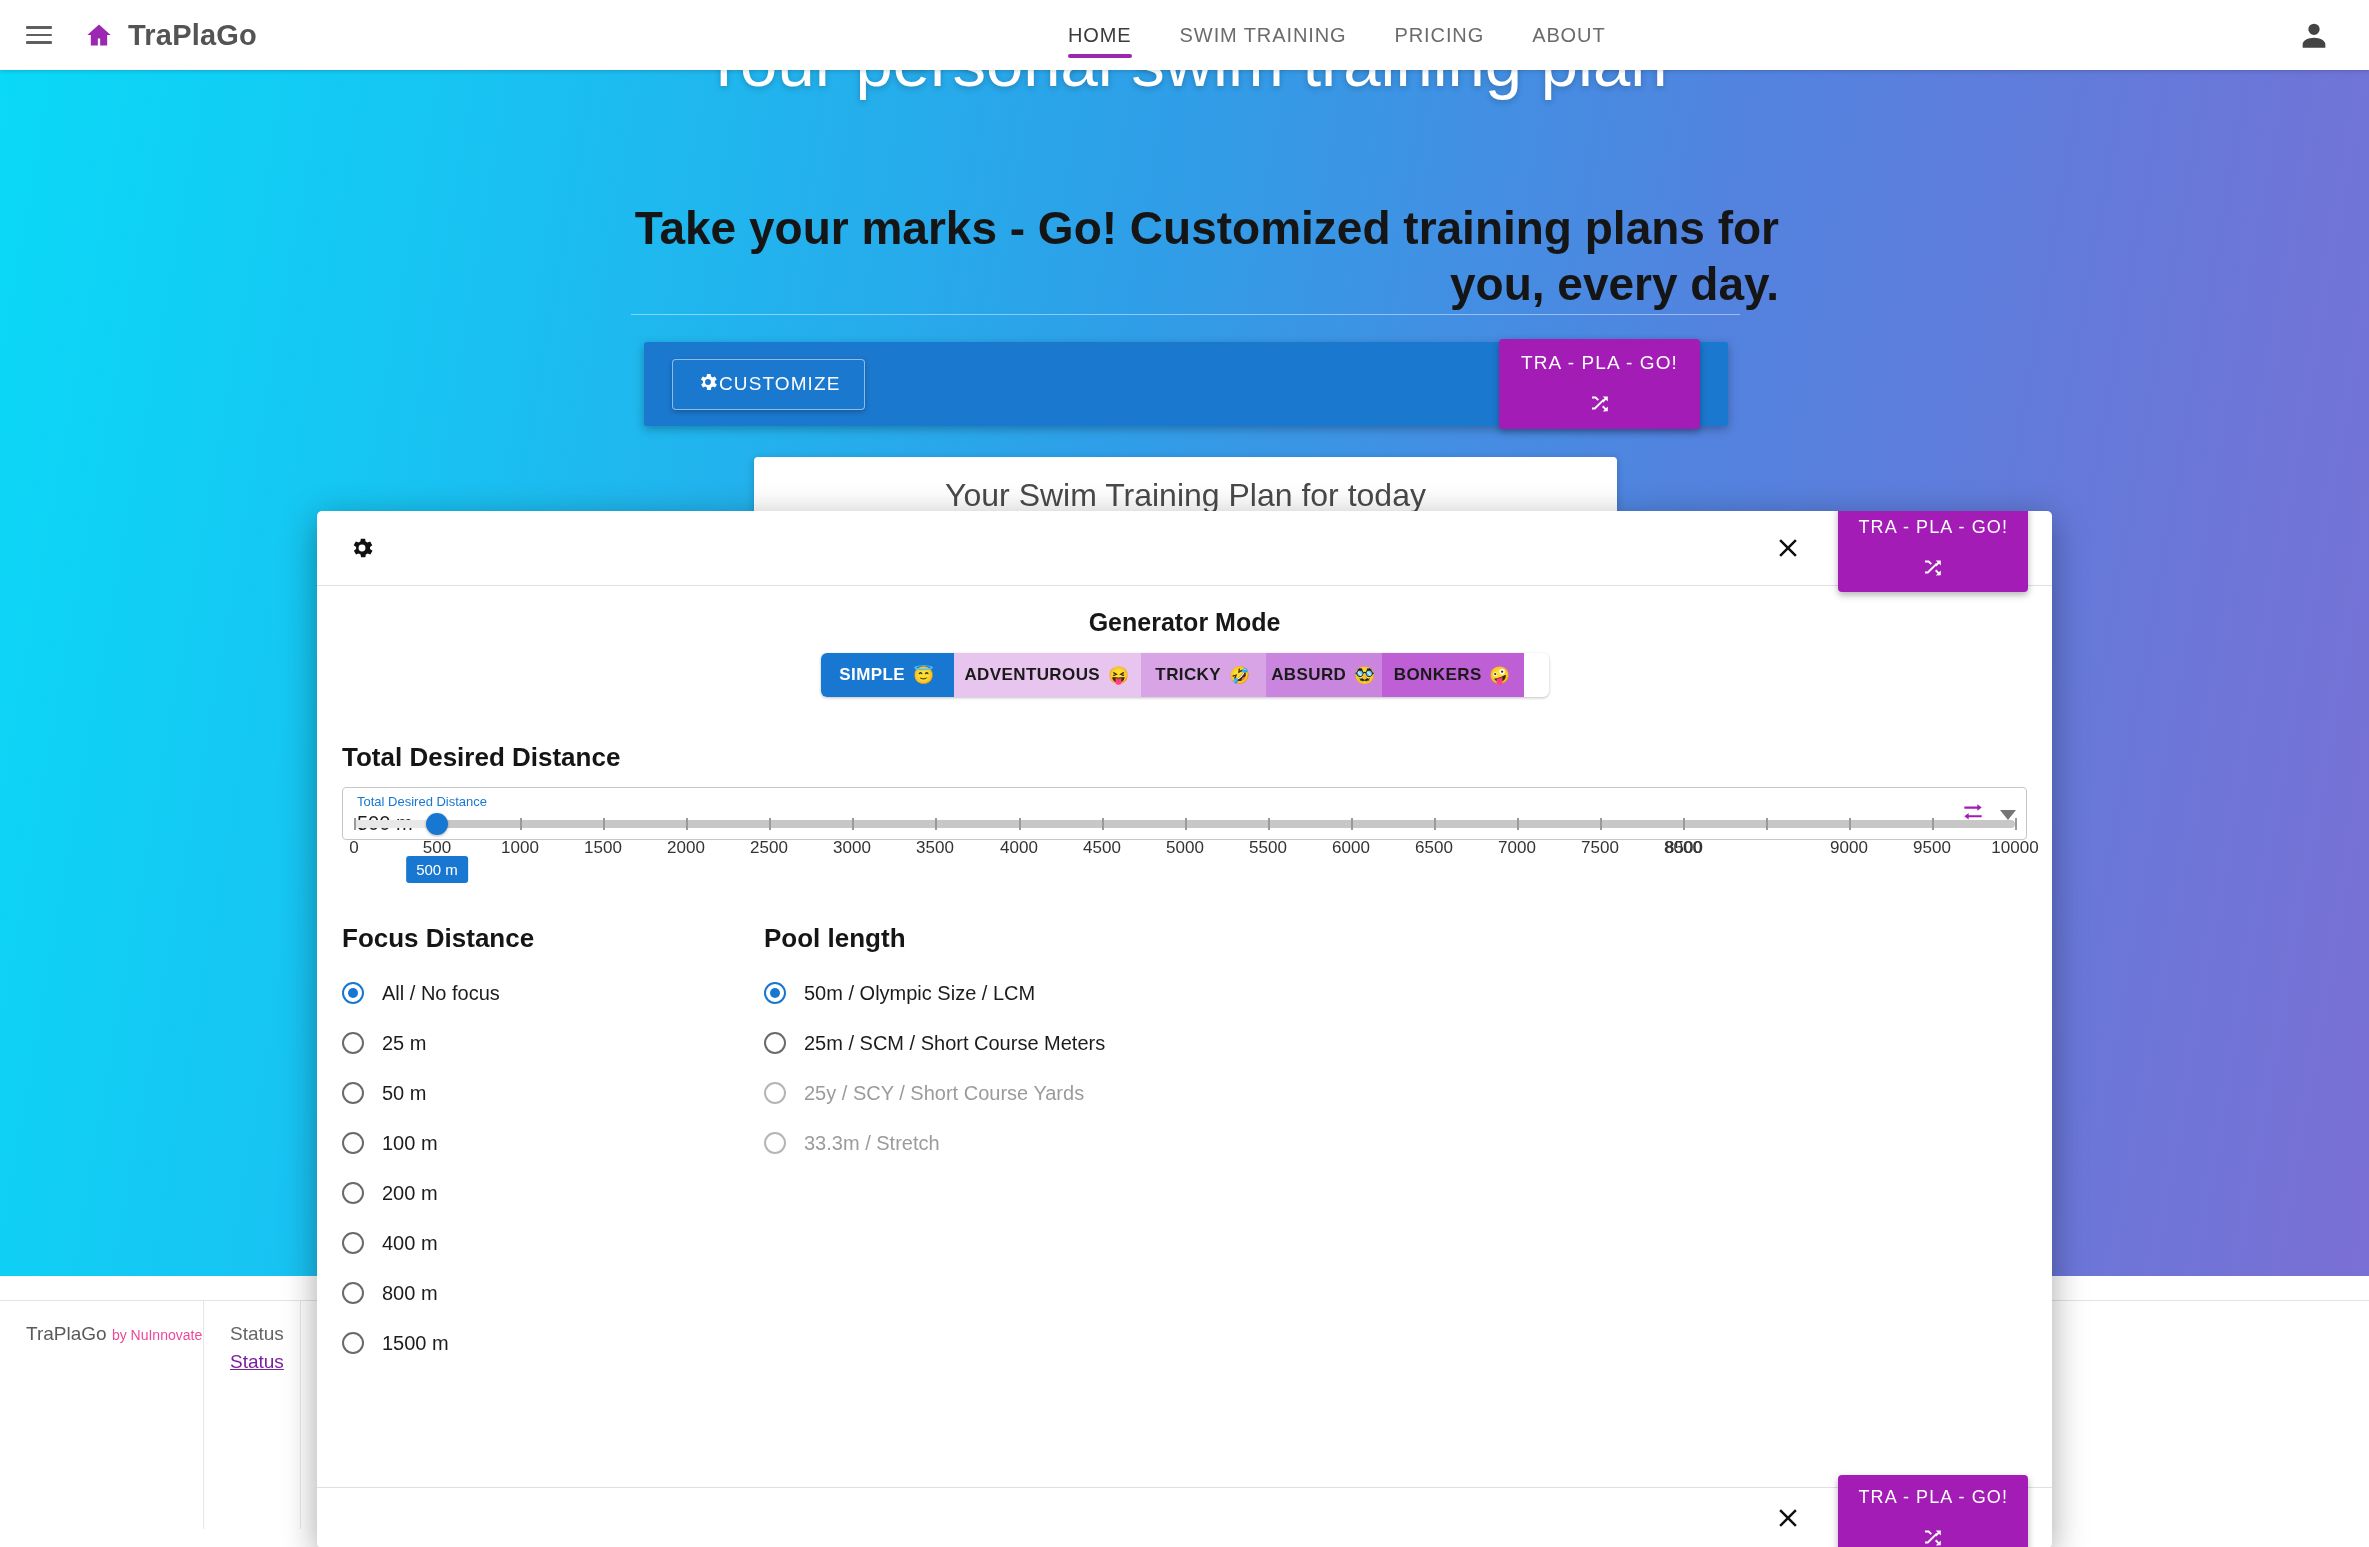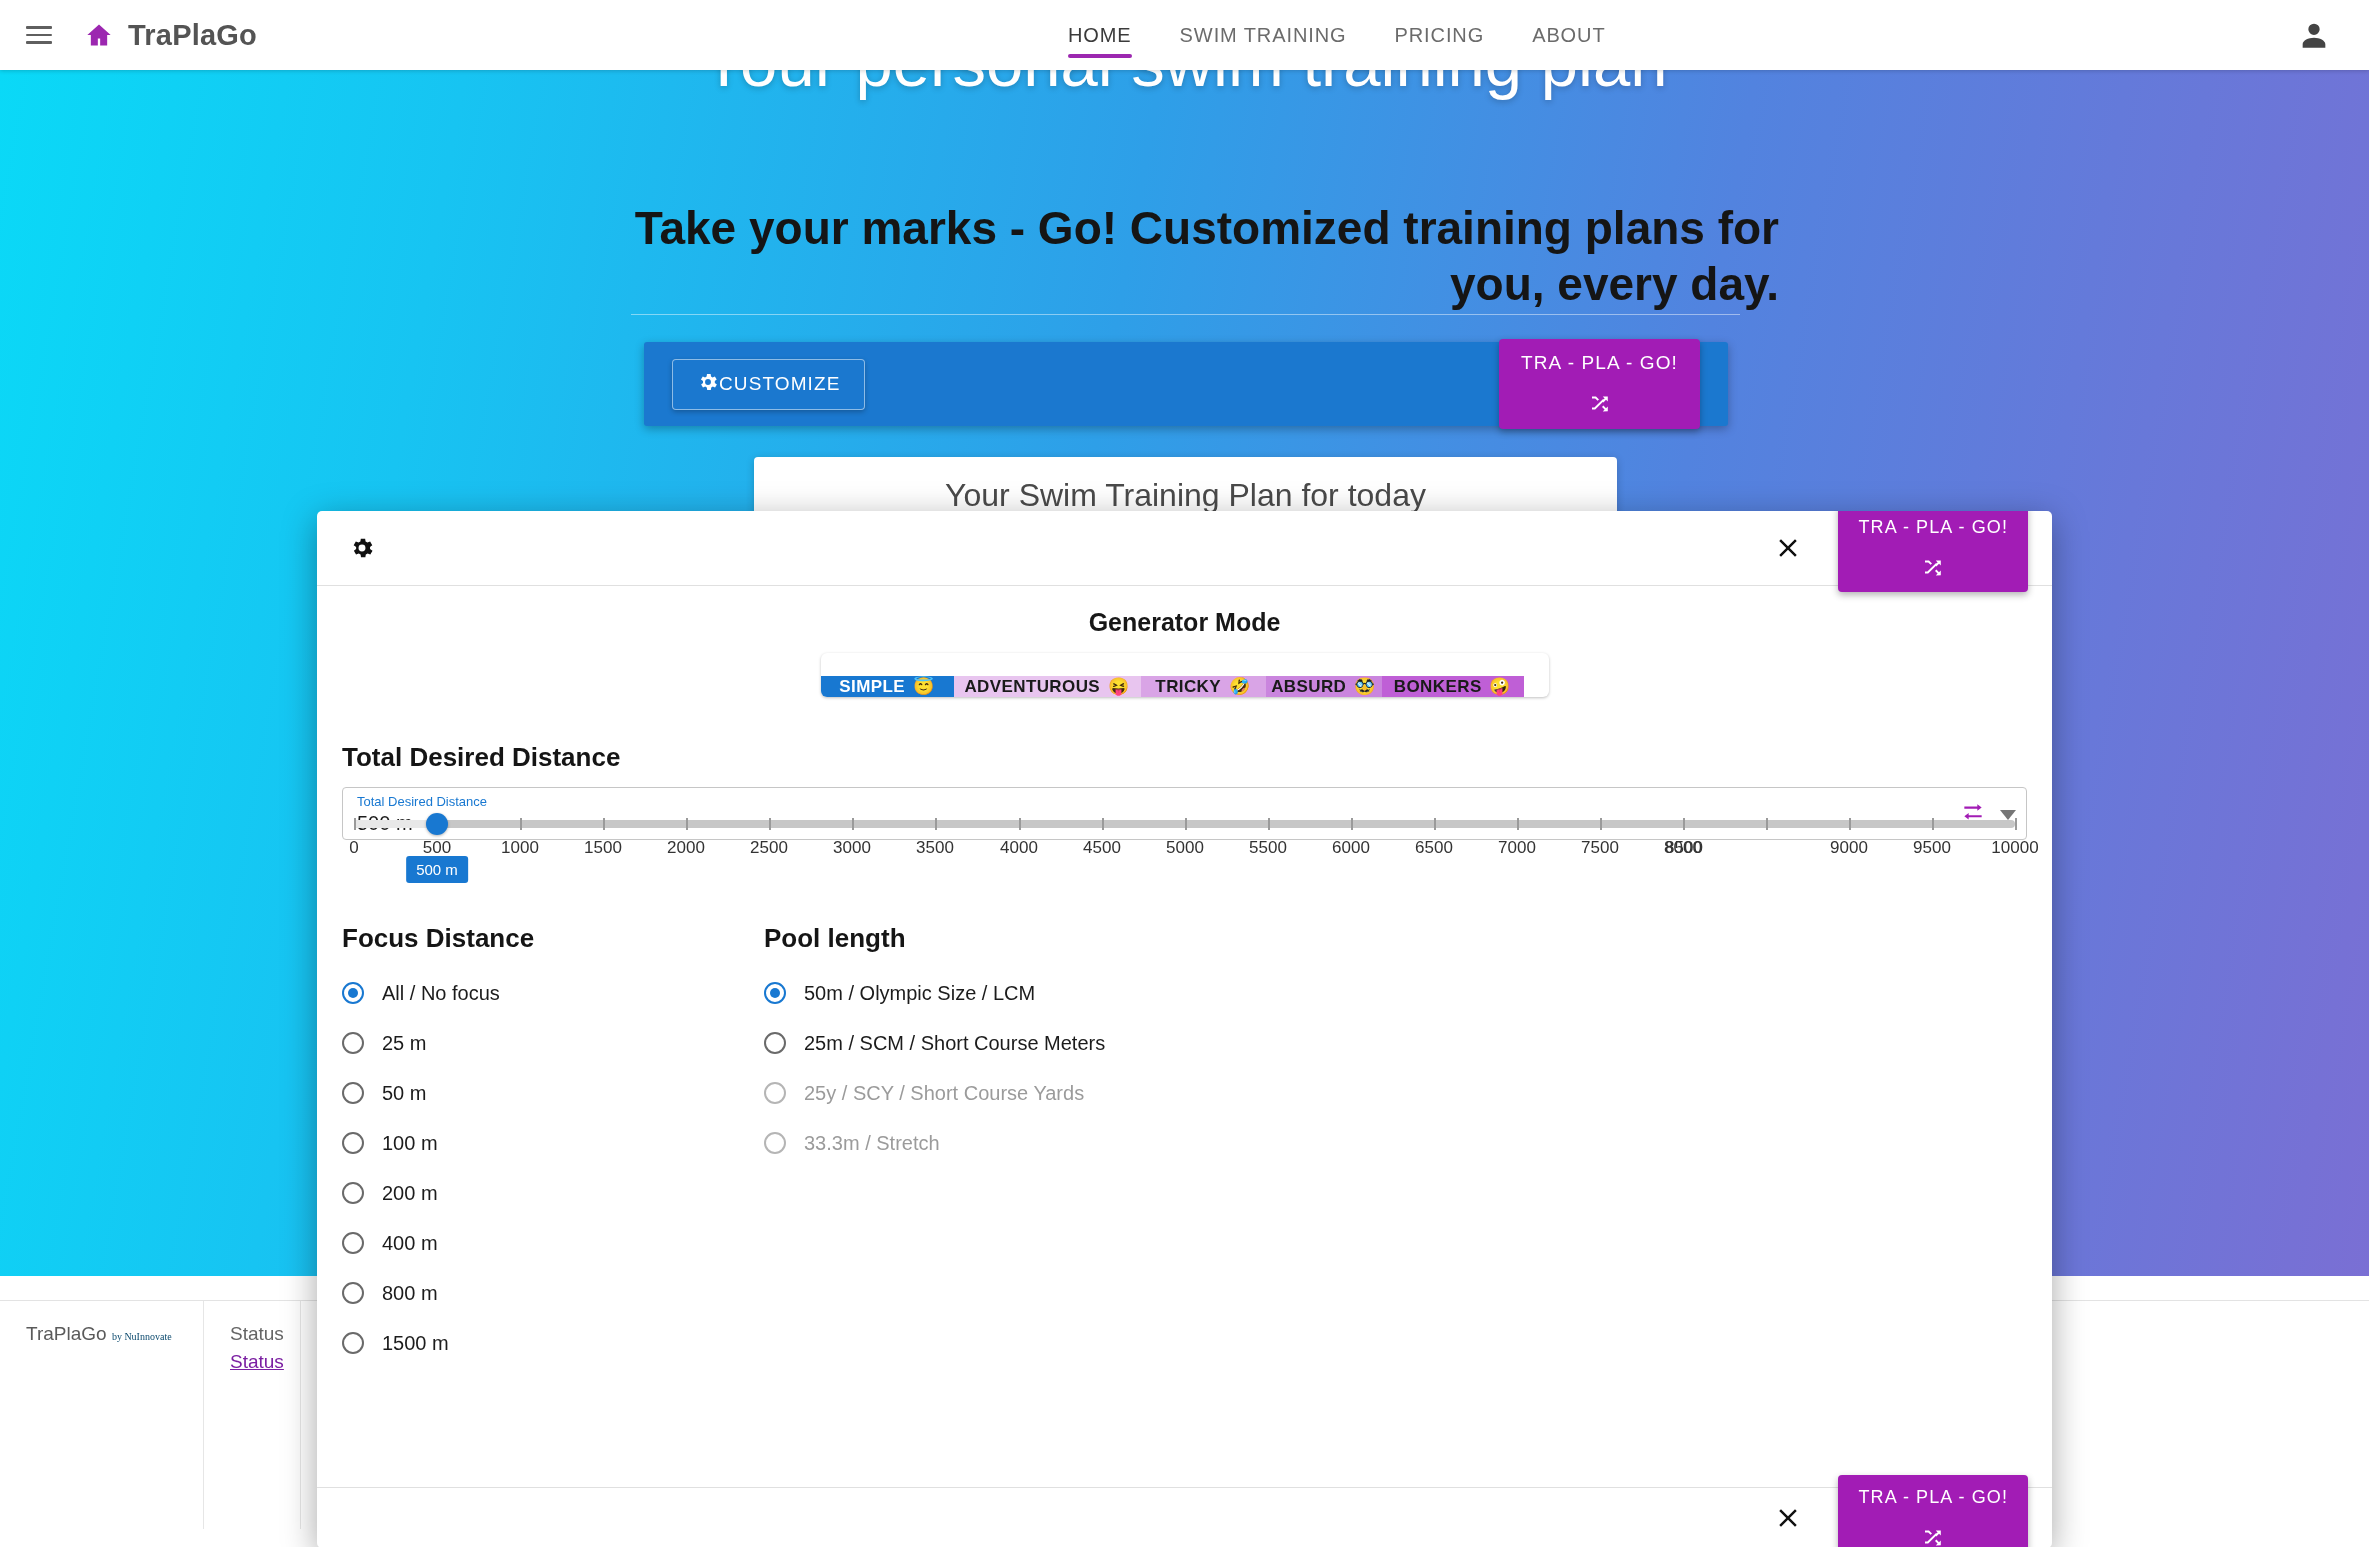--- a/index.html
+++ b/index.html
@@ -82,21 +82,21 @@
     position: absolute; left: 0; top: 1300px; width: 2369px; height: 248px;
     background: #ffffff; border-top: 1px solid #e3e3e3;
     display: flex; z-index: 5;
   }
   .fcol { padding: 22px 26px; border-right: 1px solid #e6e6e6; height: 228px;}
   .fcol.c1 { width: 204px; }
   .fcol.c2 { width: 97px; }
   .fcol.c3 { width: 109px; }
   .fcol-title { font-size: 19px; color: #656565; white-space: nowrap;}
   .fcol-title b { font-weight: 400; color: #5a5a5a; }
-  .fcol-sm { font-size: 10px; color: #0c4a6e; font-family: Liberation Serif, serif; }
+  .fcol-sm { font-size: 14px; color: #ec4899; }
   .flink { display:block; font-size: 19px; color: #7b1fa2; text-decoration: underline; margin-top: 6px; cursor: pointer;}
 
   
   .modal-wrap {
     position: absolute; left: 317px; top: 511px; width: 1735px; height: 1037px;
     background: #ffffff; border-radius: 5px;
     box-shadow: 0 8px 34px rgba(0,0,0,0.35);
     z-index: 60; display: flex; flex-direction: column; overflow: hidden;
   }
   .modal-head {
@@ -104,21 +104,21 @@
     display: flex; align-items: center; padding: 0 24px; justify-content: space-between;
   }
   .gear-btn { width: 42px; height: 42px; display:flex; align-items:center; justify-content:center; cursor:pointer; }
   .head-right { display: flex; align-items: center; gap: 30px; }
   .x-btn { width: 40px; height: 40px; display:flex; align-items:center; justify-content:center; cursor:pointer; font-size: 32px; color: #1d1d1d; line-height: 1;}
 
   .modal-body { flex: 1 1 auto; overflow: hidden; position: relative; }
 
   .gm-title { text-align: center; font-size: 25px; font-weight: 700; color: #171717; margin-top: 22px;}
   .gm-tabs { margin: 16px auto 12px; width: 728px; height: 44px; display: flex; border-radius: 6px; overflow: hidden;
-     box-shadow: 0 1px 3px rgba(0,0,0,0.25); align-items: flex-end; }
+     box-shadow: 0 1px 3px rgba(0,0,0,0.25); }
   .gm-tab { flex: 0 0 auto; display: flex; align-items: center; justify-content: center; gap: 8px;
      font-size: 17px; font-weight: 700; letter-spacing: 0.4px; color: #1a1a1a; cursor: pointer; padding: 0 14px;}
   .gm-tab .emo { font-size: 17px; }
   .gm-tab.t0 { background: #1878d1; color: #ffffff; width: 133px; }
   .gm-tab.t1 { background: #e8c5ef; width: 187px; }
   .gm-tab.t2 { background: #d9a4e6; width: 125px; }
   .gm-tab.t3 { background: #ca85de; width: 116px; }
   .gm-tab.t4 { background: #bf5fd6; width: 142px; }
 
   .sec-h { font-size: 26px; font-weight: 700; color: #151515; }

